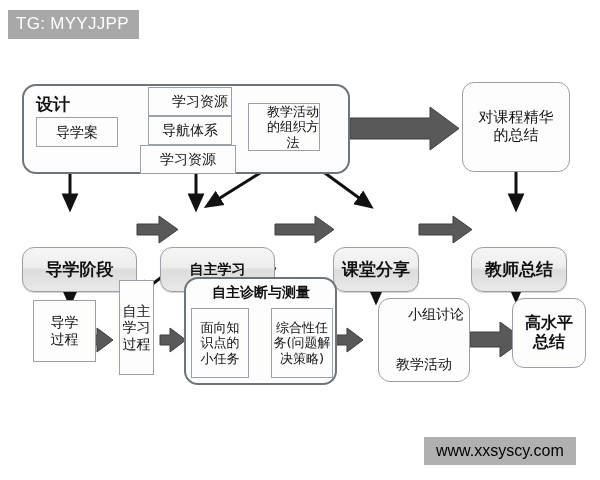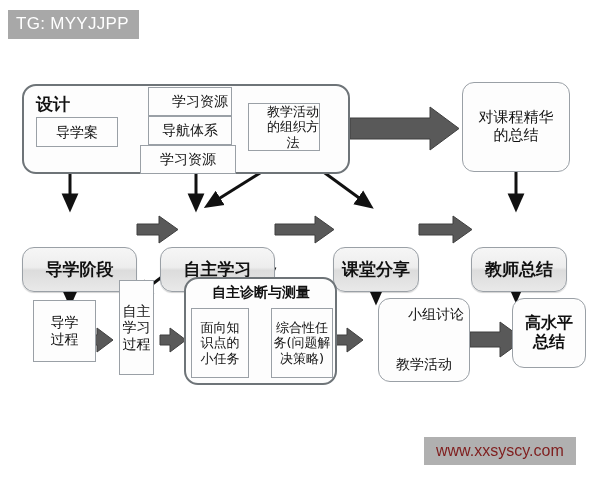--- a/index.html
+++ b/index.html
@@ -26,21 +26,21 @@
     border:1.4px solid #9aa0a6;border-radius:12px;
     background:linear-gradient(180deg,#f6f6f6 0%,#ededed 45%,#dcdcdc 52%,#e9e9e9 100%);
     box-shadow:0 1px 1px rgba(0,0,0,.18);
     margin-top:40px;
   }
   .lbl{display:block;}
 
   #tag{position:absolute;left:8px;top:10px;background:#a8a8a8;color:#fff;
        font-size:17px;padding:4px 10px 5px 8px;letter-spacing:.3px;z-index:6;
        font-family:"Liberation Sans",sans-serif;}
-  #wm{position:absolute;left:424px;top:437px;background:#b0b0b0;color:#7f1d1d;
+  #wm{position:absolute;left:424px;top:437px;background:#b0b0b0;color:#000000;
       font-size:16px;padding:5px 12px;z-index:6;
       font-family:"Liberation Sans",sans-serif;}
 </style>
 </head>
 <body>
 
 <div id="stage">
 
   <svg id="wires" viewBox="0 0 600 480" xmlns="http://www.w3.org/2000/svg">
     <defs>
@@ -127,21 +127,21 @@
 
   <div class="node roundnode" style="left:462px;top:82px;width:108px;height:90px;font-size:15px;white-space:pre-line;">
     <span class="lbl">对课程精华
 的总结</span>
   </div>
 
   <div class="node pill" style="left:22px;top:207px;width:115px;height:45px;font-size:17px;font-weight:bold;">
     <span class="lbl">导学阶段</span>
   </div>
 
-  <div class="node pill" style="left:160px;top:207px;width:115px;height:45px;font-size:17px;font-weight:bold;align-items:center;">
+  <div class="node pill" style="left:160px;top:207px;width:115px;height:45px;font-size:14px;font-weight:bold;align-items:center;">
     <span class="lbl">自主学习</span>
   </div>
 
   <div class="node pill" style="left:333px;top:207px;width:86px;height:45px;font-size:17px;font-weight:bold;">
     <span class="lbl">课堂分享</span>
   </div>
 
   <div class="node pill" style="left:471px;top:207px;width:96px;height:45px;font-size:17px;font-weight:bold;">
     <span class="lbl">教师总结</span>
   </div>

